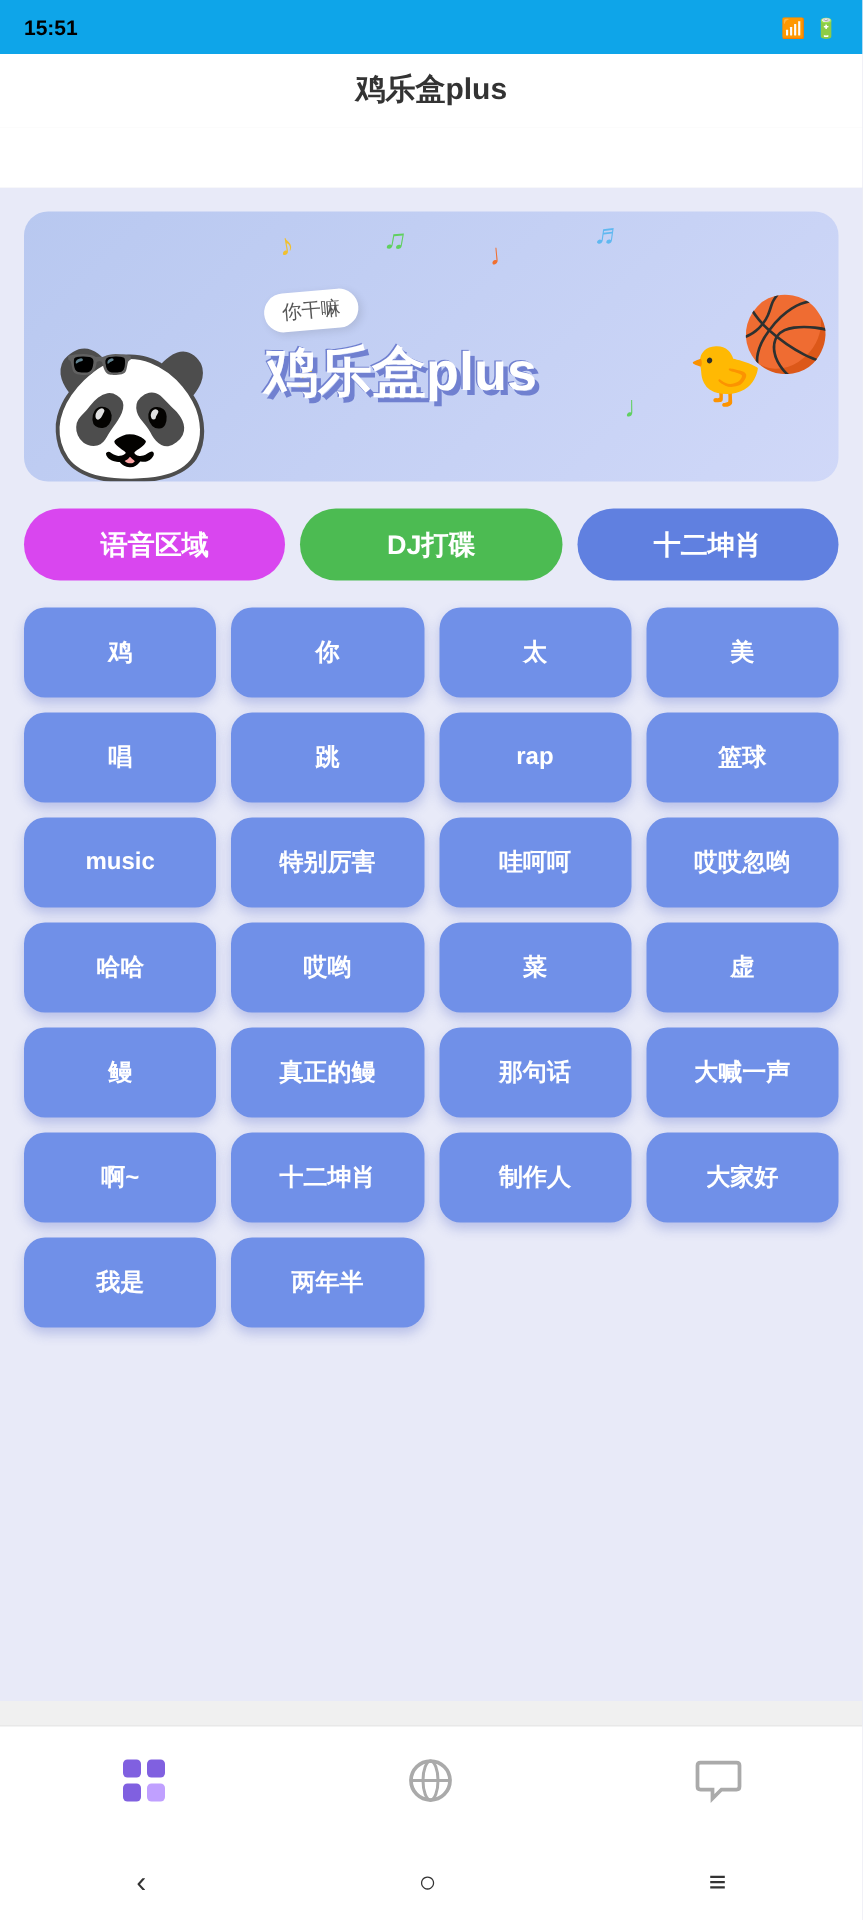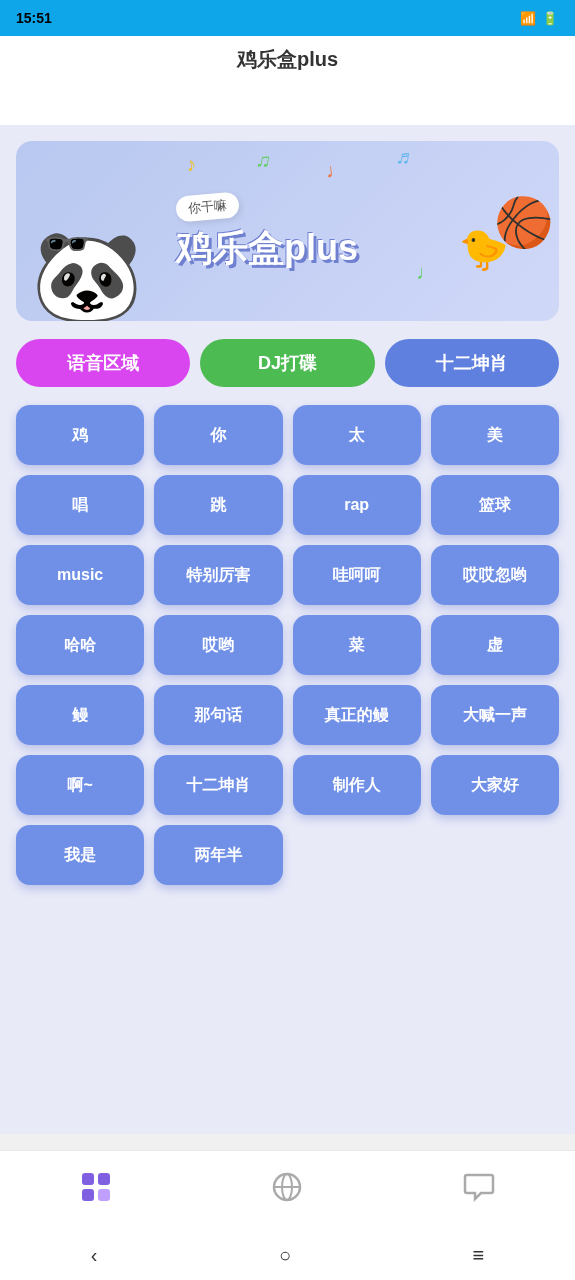--- a/index.html
+++ b/index.html
@@ -269,22 +269,22 @@
       <button class="sound-btn">篮球</button>
       <button class="sound-btn">music</button>
       <button class="sound-btn">特别厉害</button>
       <button class="sound-btn">哇呵呵</button>
       <button class="sound-btn">哎哎忽哟</button>
       <button class="sound-btn">哈哈</button>
       <button class="sound-btn">哎哟</button>
       <button class="sound-btn">菜</button>
       <button class="sound-btn">虚</button>
       <button class="sound-btn">鳗</button>
+      <button class="sound-btn">真正的鳗</button>
       <button class="sound-btn">那句话</button>
-      <button class="sound-btn">真正的鳗</button>
       <button class="sound-btn">大喊一声</button>
       <button class="sound-btn">啊~</button>
       <button class="sound-btn">十二坤肖</button>
       <button class="sound-btn">制作人</button>
       <button class="sound-btn">大家好</button>
       <button class="sound-btn">我是</button>
       <button class="sound-btn">两年半</button>
     </div>
 
 </div>

